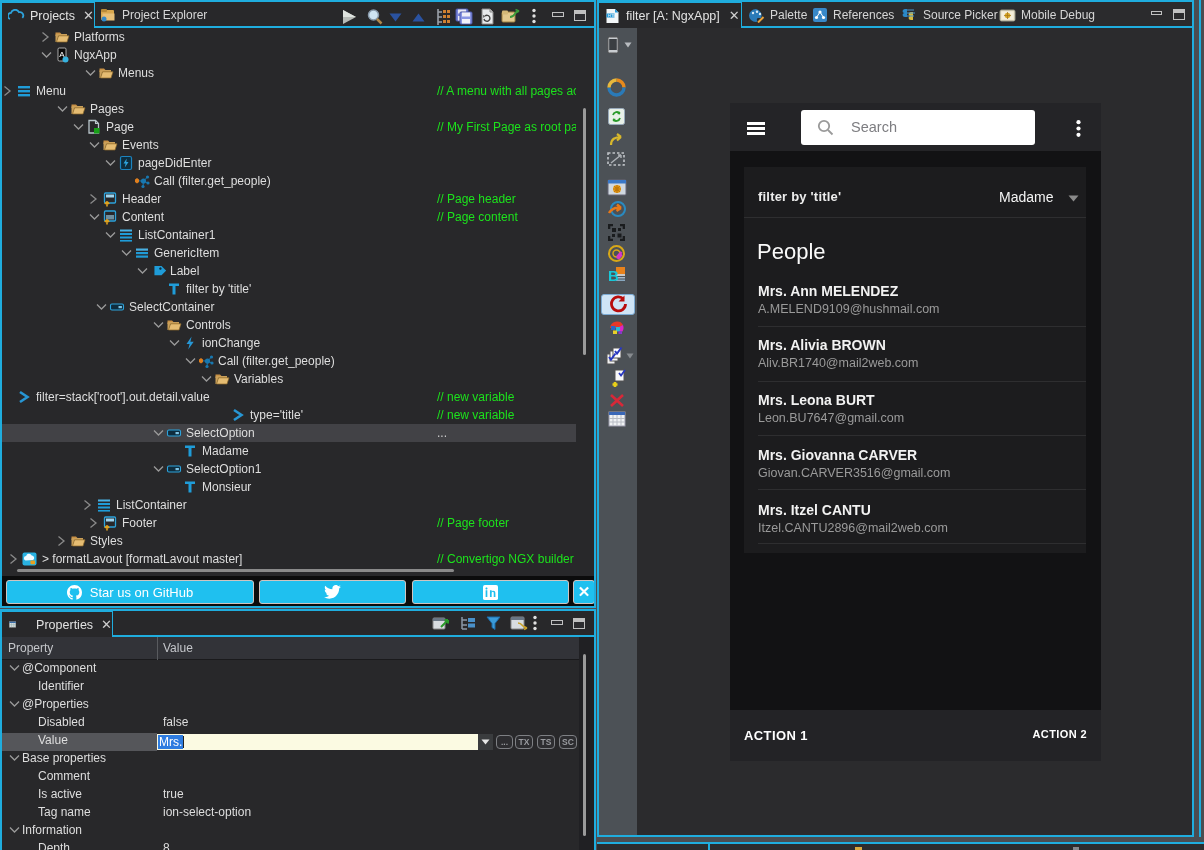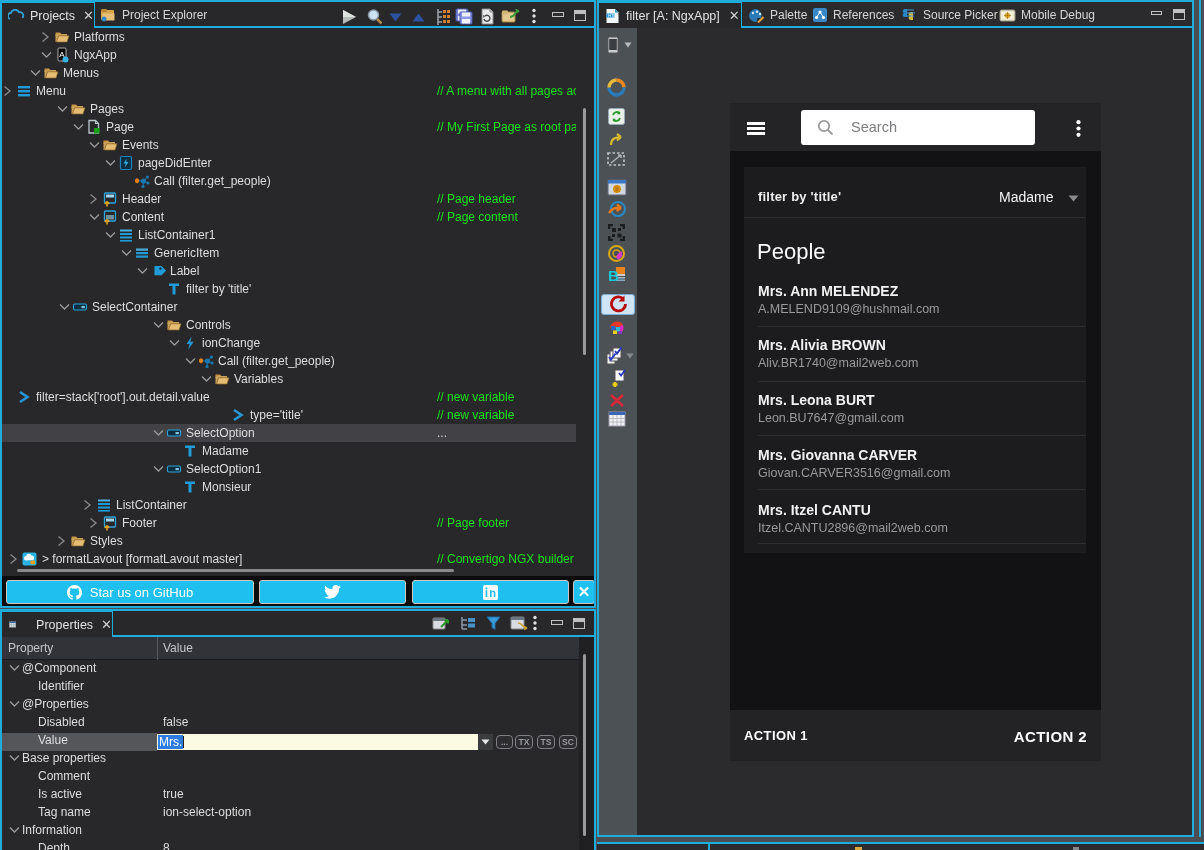--- a/index.html
+++ b/index.html
@@ -143,21 +143,21 @@
         </span>
         <span class="ic">
           <svg width="16" height="16" viewBox="0 0 16 16">
             <rect x="4" y="1" width="8" height="13" rx="1.2" fill="#0a0a0a" stroke="#cfcfcf" stroke-width="0.8"></rect>
             <text x="8" y="10" font-size="8" fill="#ffffff" text-anchor="middle" font-family="Liberation Sans">A</text>
             <circle cx="11.5" cy="12.5" r="3" fill="#36b3e0"></circle>
           </svg>
         </span>
         <span>NgxApp</span>
       </div>
-<div class="tr" style="top:62px;padding-left:27px">
+<div class="tr" style="top:62px;padding-left:82px">
         <span class="cv">
           <svg width="12" height="12" viewBox="0 0 12 12">
             <path d="M1 3.5 L5.5 8 L10 3.5" fill="none" stroke="#9a9a9a" stroke-width="1.3"></path>
           </svg>
         </span>
         <span class="ic">
           <svg width="16" height="16" viewBox="0 0 16 16">
             <path d="M1.5 3.5 L6 3.5 L7.5 5 L13 5 L13 7 L1.5 7 Z" fill="#c89045"></path>
             <path d="M1.5 13 L1.5 5.5 L3 5 L13 5 L13 6.5 L4.5 6.5 L2.8 13 Z" fill="#caa05a"></path>
             <path d="M4.5 6.8 L15 6.8 L13 13 L2.5 13 Z" fill="#e5bc72" stroke="#8d6829" stroke-width="0.7"></path>
@@ -334,21 +334,21 @@
       </div>
 <div class="tr" style="top:278px;padding-left:150px">
         <span class="cv"></span>
         <span class="ic">
           <svg width="16" height="16" viewBox="0 0 16 16">
             <path d="M3 2.5 L13 2.5 L13 5 L9.5 5 L9.5 13.5 L6.5 13.5 L6.5 5 L3 5 Z" fill="#1f9cd8"></path>
           </svg>
         </span>
         <span>filter by 'title'</span>
       </div>
-<div class="tr" style="top:296px;padding-left:56px">
+<div class="tr" style="top:296px;padding-left:93px">
         <span class="cv">
           <svg width="12" height="12" viewBox="0 0 12 12">
             <path d="M1 3.5 L5.5 8 L10 3.5" fill="none" stroke="#9a9a9a" stroke-width="1.3"></path>
           </svg>
         </span>
         <span class="ic">
           <svg width="16" height="16" viewBox="0 0 16 16">
             <rect x="1.5" y="5" width="13" height="6" rx="1.4" fill="#0e2d3e" stroke="#2da3dc" stroke-width="1.1"></rect>
             <rect x="9.5" y="7" width="3.4" height="2.2" fill="#7fc4e4"></rect>
           </svg>
@@ -946,21 +946,21 @@
    <div class="pdiv" style="top:322px"></div>
           <div class="pdiv" style="top:376px"></div>
    <div class="pitem" style="top:335px">
             <div class="pname">Mrs. Itzel CANTU</div>
             <div class="pmail">Itzel.CANTU2896@mail2web.com</div>
           </div>
   </div>
 
   <div class="abs" style="left:0;top:607px;width:371px;height:51px;background:#232326">
    <span class="abs" style="left:14px;top:18px;font-size:13px;font-weight:bold;color:#fff;letter-spacing:0.4px">ACTION 1</span>
-   <span class="abs" style="right:14px;top:18px;font-size:15px;font-weight:bold;color:#fff;letter-spacing:0.4px">ACTION 2</span>
+   <span class="abs" style="right:14px;top:18px;font-size:11px;font-weight:bold;color:#fff;letter-spacing:0.4px">ACTION 2</span>
   </div>
  </div>
 </div>
 
 <div class="abs" style="left:1199px;top:0;width:2px;height:837px;background:#1fadde"></div>
 <div class="abs" style="left:597px;top:842px;width:607px;height:8px;background:#2c2c2e;border-top:2px solid #1fadde">
  <div style="position:absolute;left:111px;top:0;width:2px;height:8px;background:#1fadde"></div>
  <div style="position:absolute;left:258px;top:3px;width:7px;height:5px;background:#d9a93f"></div>
  <div style="position:absolute;left:476px;top:3px;width:6px;height:4px;background:#86888c"></div>
 </div>

